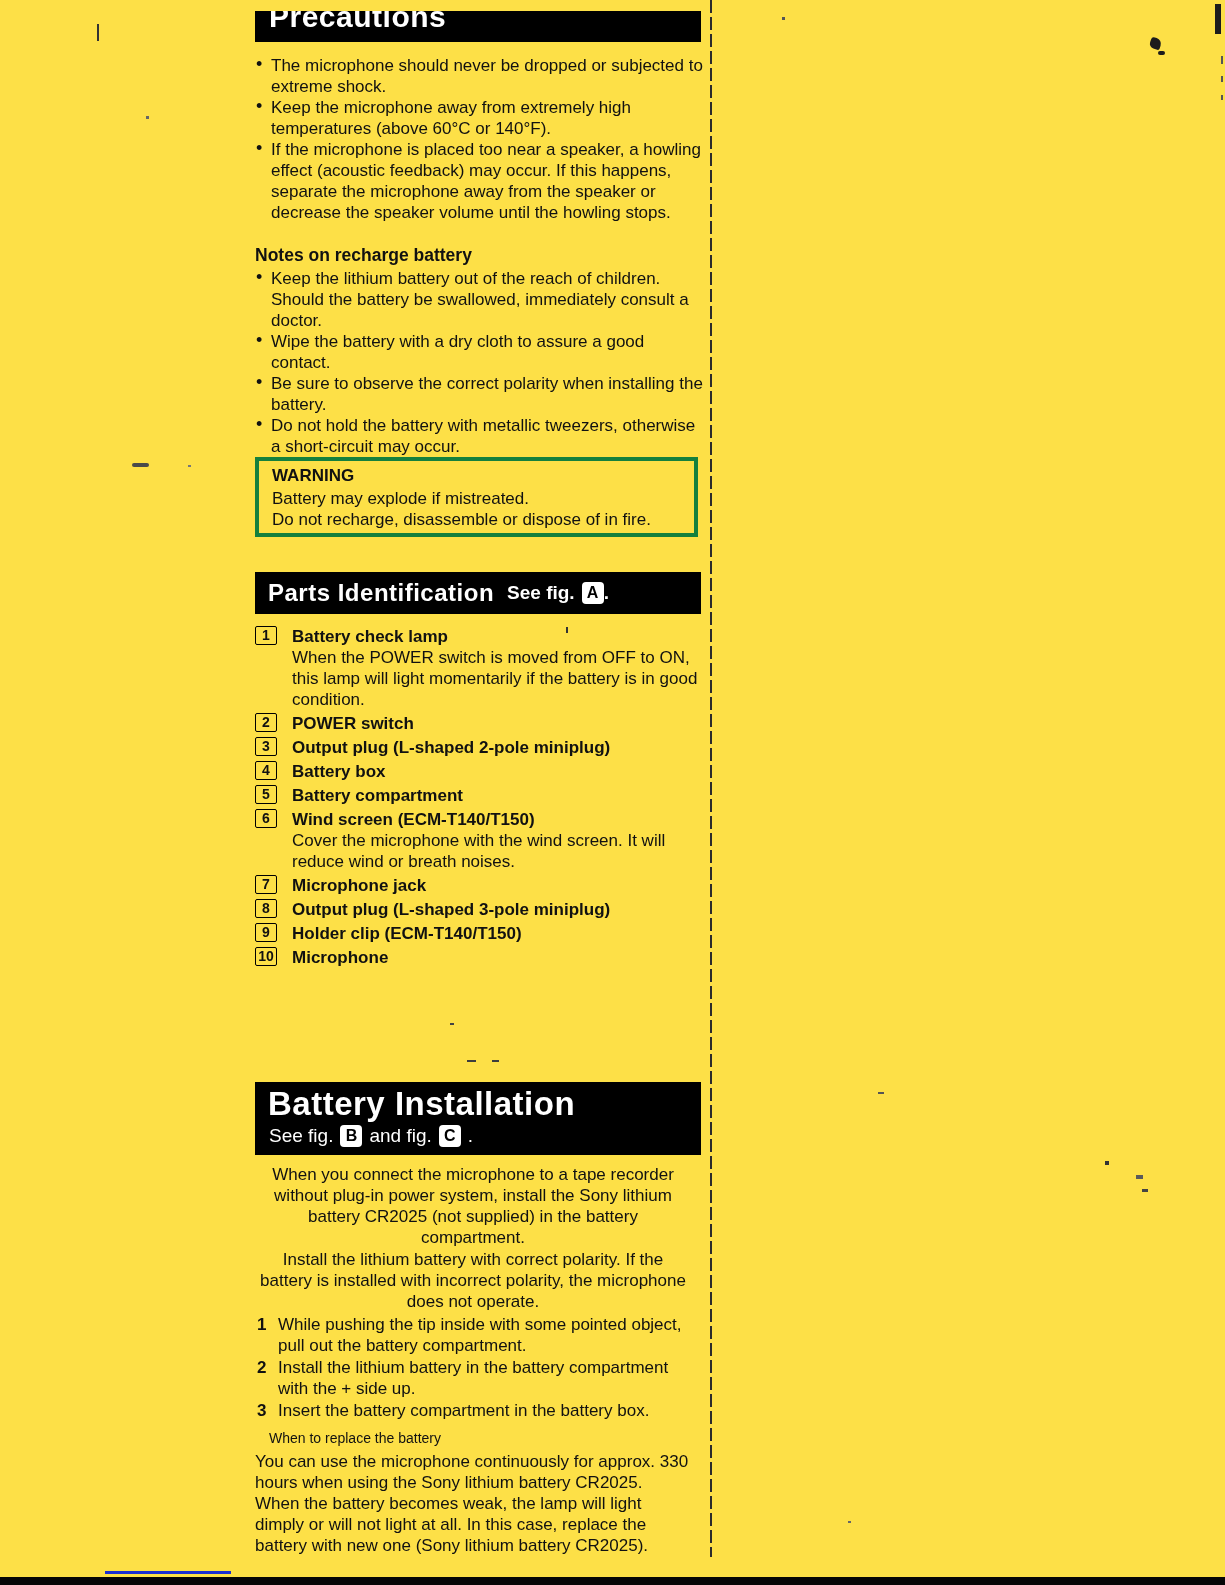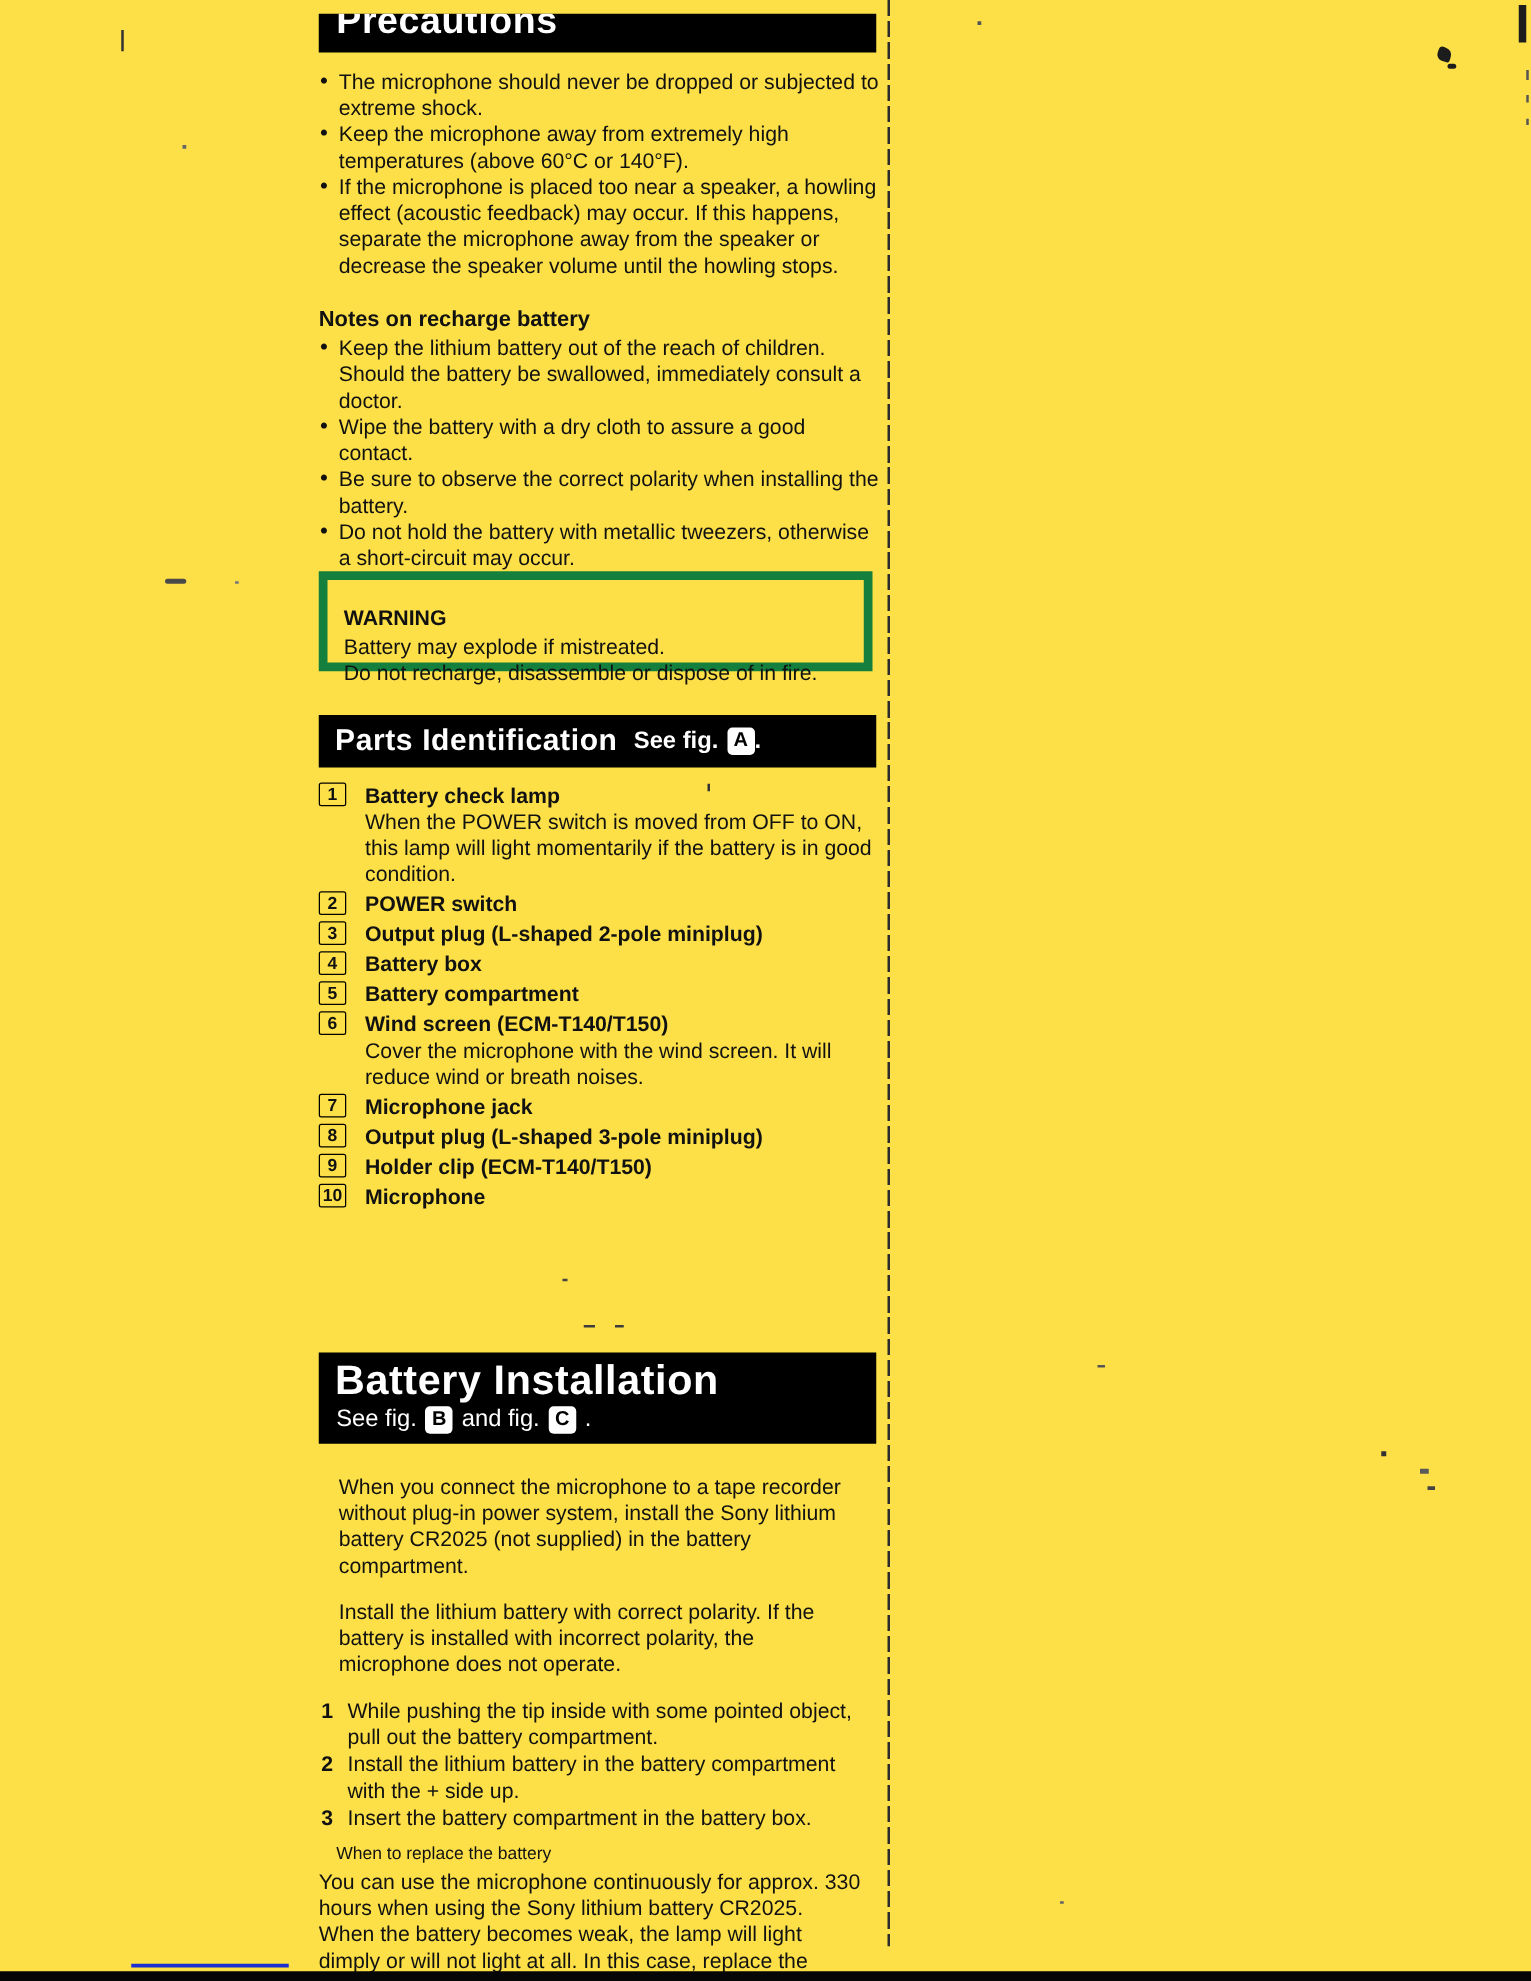--- a/index.html
+++ b/index.html
@@ -27,33 +27,33 @@
   
   .txt { position:absolute; left:255px; width:452px; font-size:17px; line-height:21px; }
   .bullets { top:55px; }
   .bullet { position:relative; padding-left:16px; }
   .bullet::before { content:"•"; position:absolute; left:1px; top:-1px; font-size:18px; }
   .subhead { font-weight:bold; font-size:17.5px; }
   .notes-head { top:245px; }
   .notes-bullets { top:268px; }
   .warning-box {
     top:457px; width:443px; height:80px; box-sizing:border-box;
-    border:7px solid #15803d; padding:20px 13px;
+    border:4px solid #15803d; padding:4px 13px;
   }
   .warning-title { font-weight:bold; margin-bottom:2px; }
   .parts-list { top:626px; }
   .part { position:relative; padding-left:37px; margin-bottom:3px; }
   .part-num {
     position:absolute; left:0; top:0; min-width:22px; height:19px; padding:0 1px;
     border:1.5px solid #000; border-radius:2px; box-sizing:border-box;
     text-align:center; font-size:14px; font-weight:bold; line-height:17px;
   }
   .part-label { font-weight:bold; }
   .battery-text { top:1163px; width:436px; }
-  .para { margin:16px; }
+  .para { margin:1px;text-align:center; }
   .steps { margin-top:2px; }
   .step { position:relative; padding-left:23px; margin-bottom:1px; }
   .step-num { position:absolute; left:2px; top:0; font-weight:bold; }
   .when-head { font-weight:normal; font-size:14px; margin-top:7px; margin-bottom:2px;margin-left:14px; }
   
   .divider {
     position:absolute; left:710px; top:0; width:2px; height:1557px;
     background:repeating-linear-gradient(to bottom, #2b2b2b 0 13px, rgba(0,0,0,0) 13px 17px);
   }
   .bottom-edge { position:absolute; left:0; top:1577px; width:1225px; height:8px; background:#060606; }

